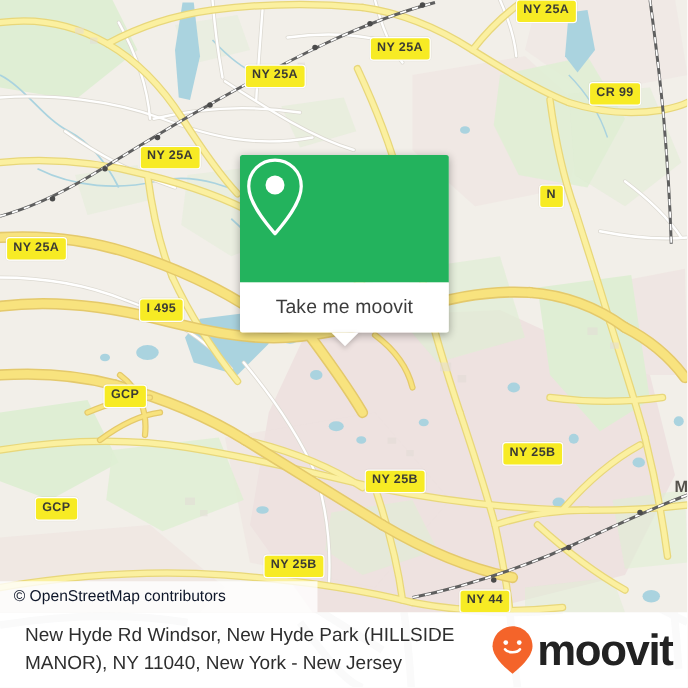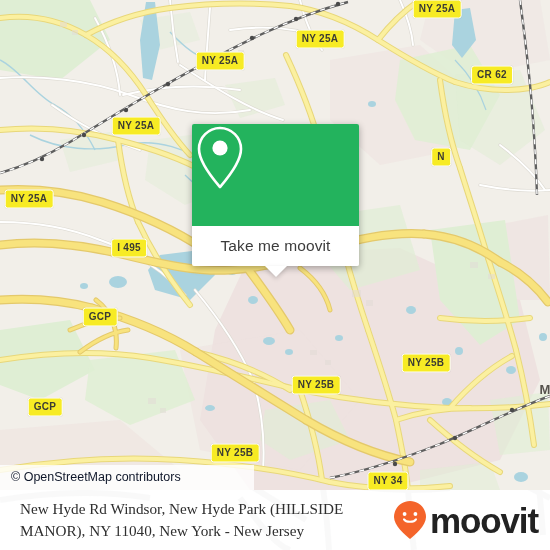--- a/index.html
+++ b/index.html
@@ -128,21 +128,21 @@
     display: flex;
     align-items: center;
     height: 60px;
     padding: 0 12px 0 20px;
   }
   .footer-title {
     flex: 1 1 auto;
     color: #2e2e2e;
     font-size: 15.2px;
     line-height: 1.42;
-    font-family: Liberation Serif, serif;
+    font-family: Liberation Sans, sans-serif;
     padding-right: 10px;
   }
   .brand {
     flex: 0 0 auto;
     display: flex;
     align-items: center;
     gap: 2px;
   }
   .brand-word {
     color: #222222;
@@ -390,32 +390,32 @@
           <rect x="488" y="274" width="7" height="5"></rect>
         <rect x="148" y="398" width="8" height="6"></rect>
           <rect x="160" y="408" width="6" height="5"></rect>
         <rect x="310" y="350" width="7" height="5"></rect>
           <rect x="325" y="360" width="6" height="5"></rect>
       </g>
     </svg>
 
     <div class="shield" style="left:437px;top:9px">NY 25A</div>
     <div class="shield" style="left:320px;top:39px">NY 25A</div>
-    <div class="shield" style="left:492px;top:75px">CR 62</div>
+    <div class="shield" style="left:492px;top:75px">CR 99</div>
     <div class="shield" style="left:220px;top:61px">NY 25A</div>
     <div class="shield" style="left:136px;top:126px">NY 25A</div>
     <div class="shield" style="left:441px;top:157px">N</div>
     <div class="shield" style="left:29px;top:199px">NY 25A</div>
     <div class="shield" style="left:129px;top:248px">I 495</div>
     <div class="shield" style="left:100px;top:317px">GCP</div>
     <div class="shield" style="left:426px;top:363px">NY 25B</div>
     <div class="shield" style="left:316px;top:385px">NY 25B</div>
     <div class="shield" style="left:45px;top:407px">GCP</div>
     <div class="shield" style="left:235px;top:453px">NY 25B</div>
-    <div class="shield" style="left:388px;top:481px">NY 34</div>
+    <div class="shield" style="left:388px;top:481px">NY 44</div>
 
     <div class="edge-label" style="left:545px;top:389px">M</div>
 
     <div class="attrib">© OpenStreetMap contributors</div>
 
     <div class="popup">
       <div class="popup-body">
         <svg width="56" height="68" viewBox="0 0 56 68">
           <path d="M28 4 C16.4 4 7 13.4 7 25 C7 39 22 56 28 63 C34 56 49 39 49 25 C49 13.4 39.6 4 28 4 Z" fill="none" stroke="#ffffff" stroke-width="2.6" stroke-linejoin="round"></path>
           <circle cx="28" cy="24" r="7.6" fill="#ffffff"></circle>

